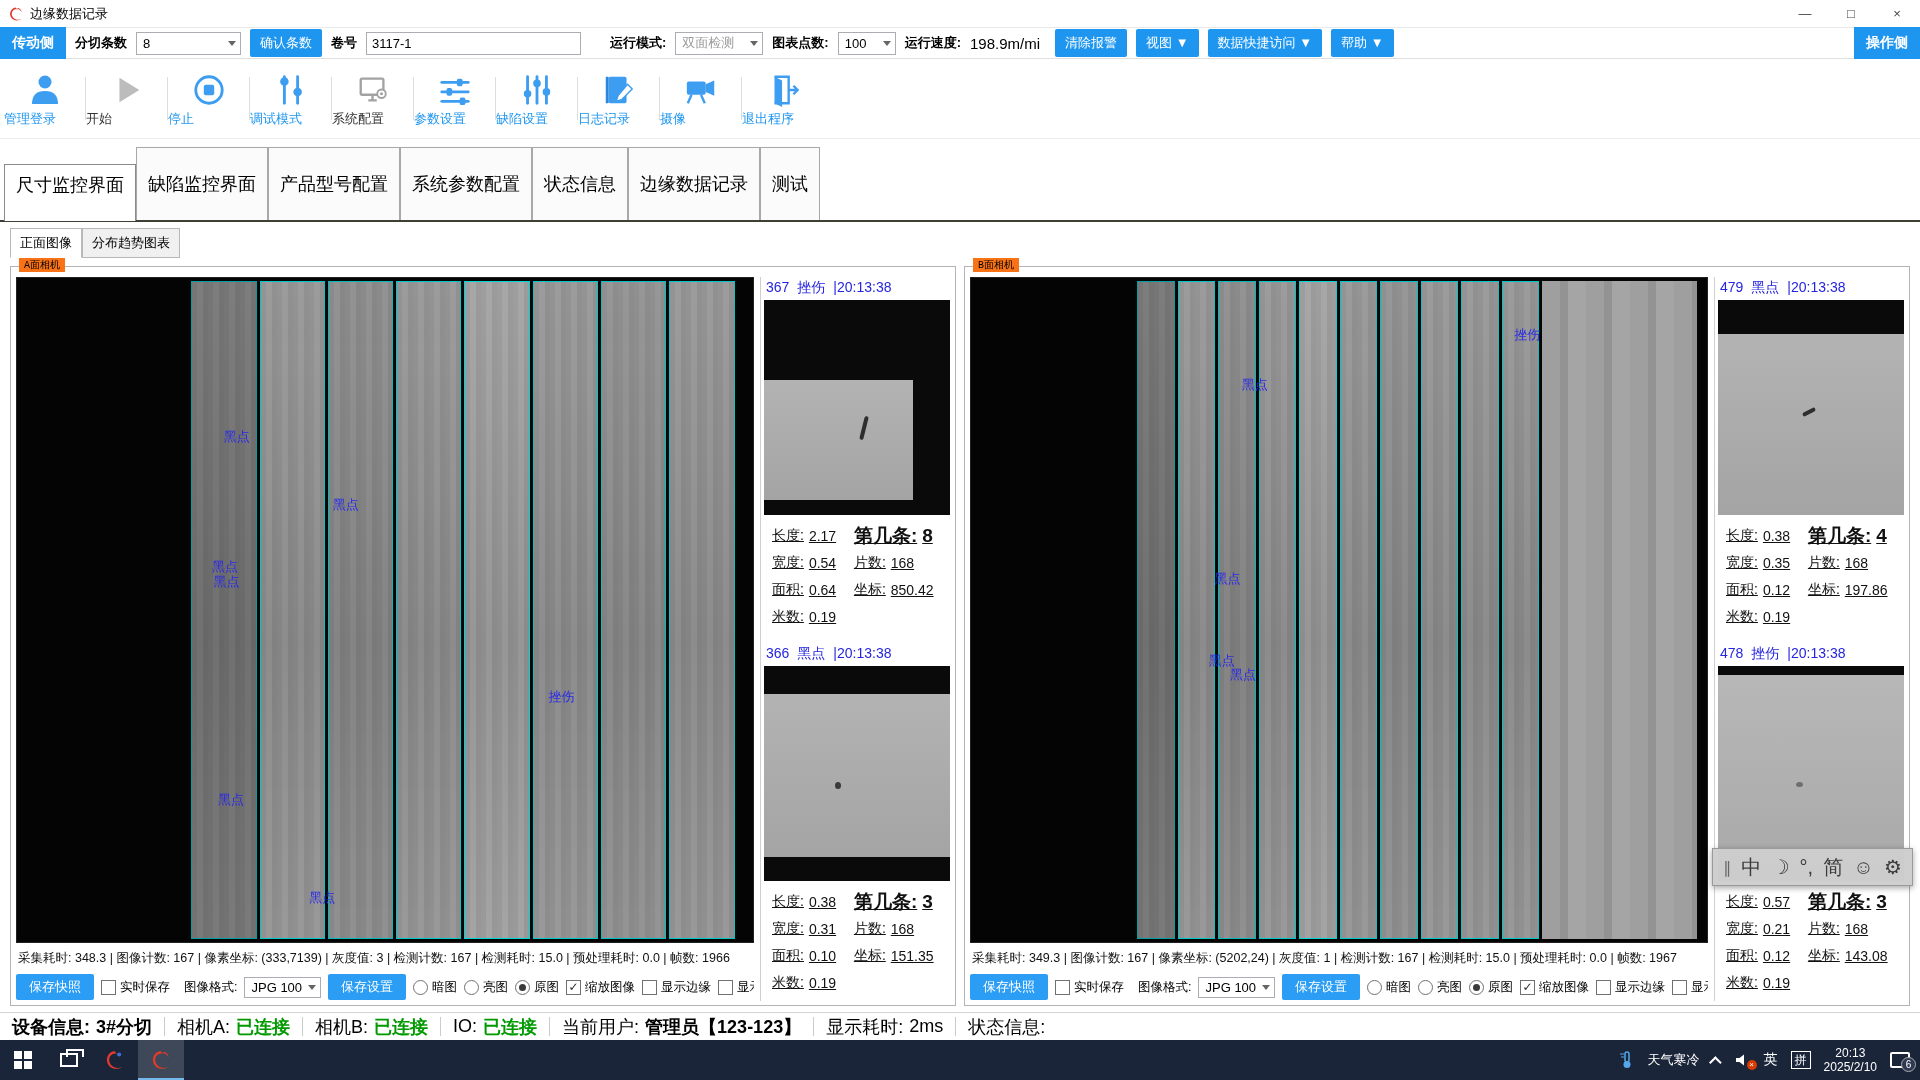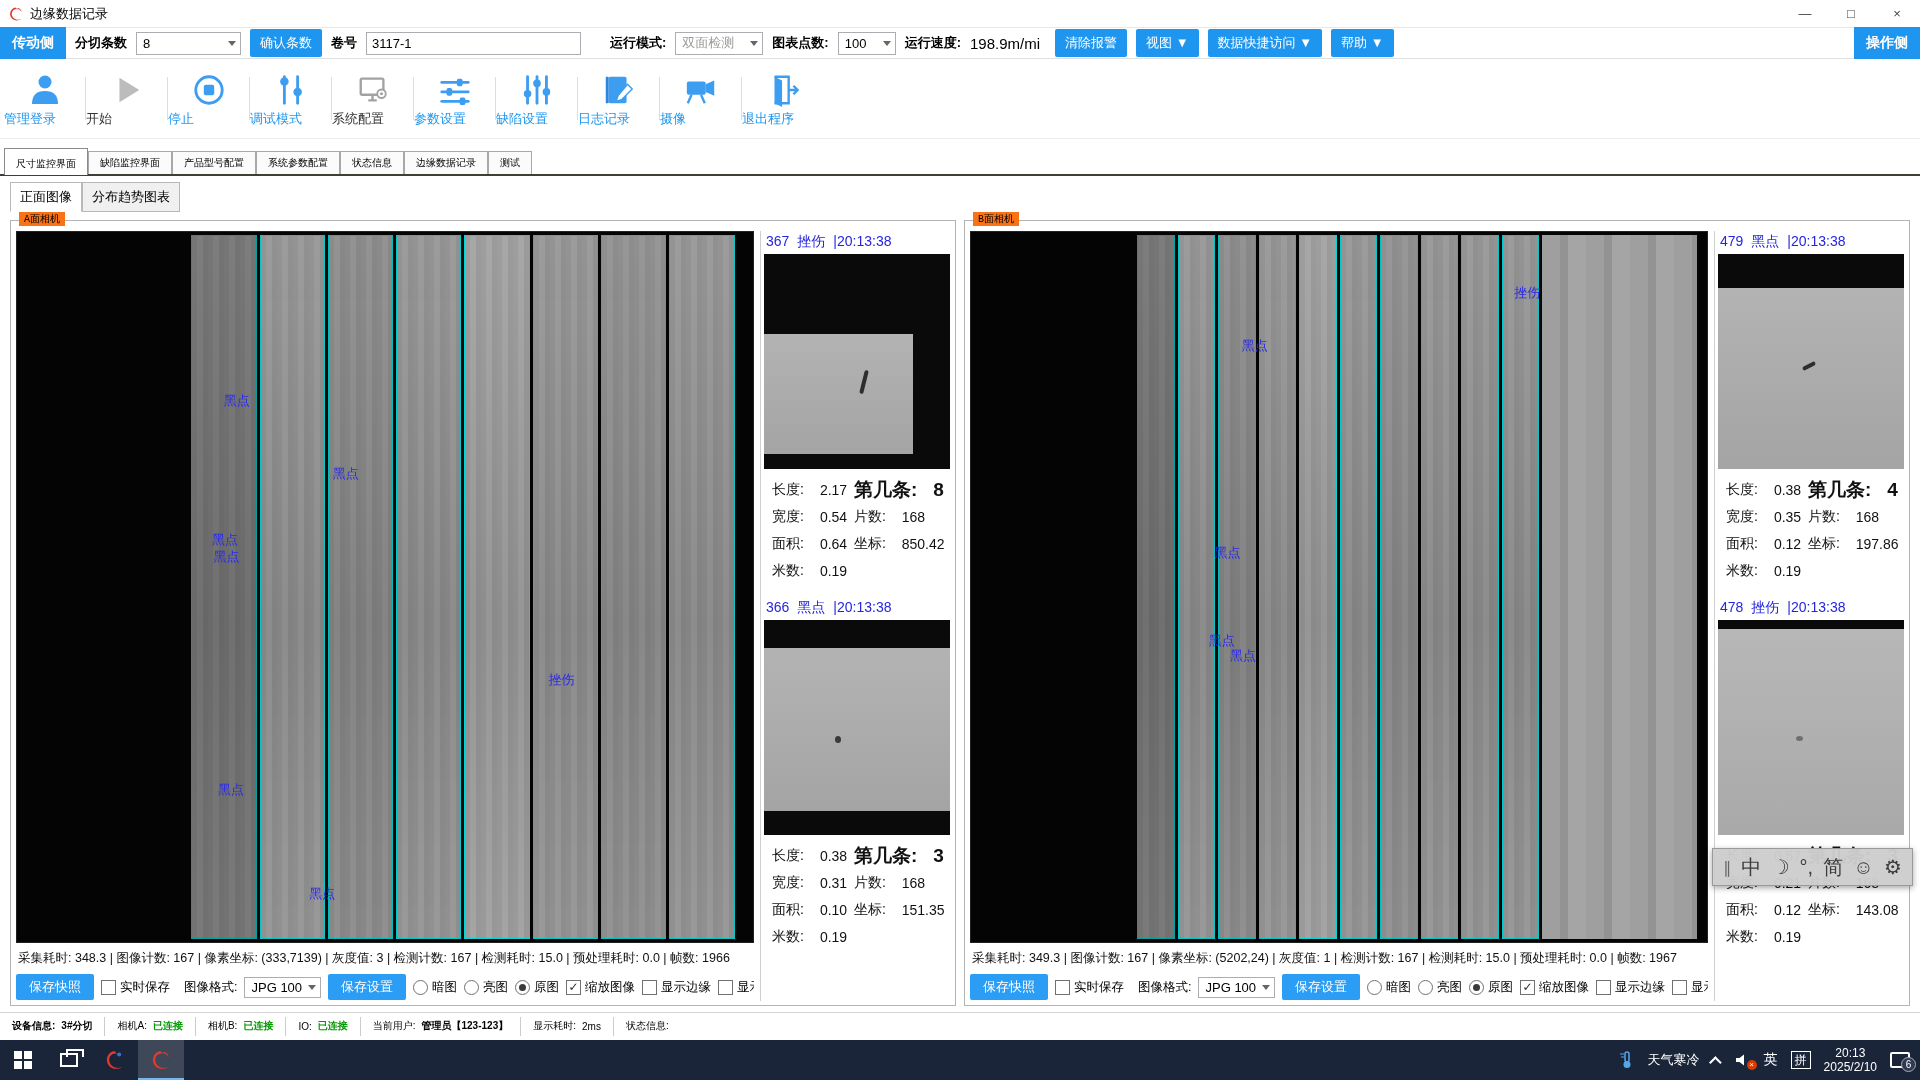--- a/index.html
+++ b/index.html
@@ -26,21 +26,21 @@
   
   .iconbar{height:80px;display:flex;align-items:stretch;background:#fff;border-bottom:1px solid #ececec;flex:0 0 auto;padding-left:4px;}
   .tool{width:82px;display:flex;flex-direction:column;justify-content:center;gap:3px;position:relative;cursor:pointer;}
   .tool:not(:last-child)::after{content:"";position:absolute;right:0;top:18px;bottom:18px;width:1px;background:#ddd;}
   .tool-icon{height:38px;display:flex;align-items:flex-end;justify-content:center;}
   .tool-label{font-size:13px;color:#1e96f0;}
   .tool.disabled .tool-label{color:#333;}
 
   
   .tabs{display:flex;align-items:flex-end;padding:8px 0 0 4px;border-bottom:2px solid #3f3f35;background:#fff;flex:0 0 auto;}
-  .tab{font-size:10px;color:#000;padding:4px 11px;border:1px solid #a8a8a8;border-bottom:none;background:#fbfbfb;cursor:pointer;white-space:nowrap;}
+  .tab{font-size:18px;color:#000;padding:24px 11px;border:1px solid #a8a8a8;border-bottom:none;background:#fbfbfb;cursor:pointer;white-space:nowrap;}
   .tab.active{background:#fff;padding-top:8px;position:relative;top:1px;border-color:#8a8a8a;}
   .subtabs{display:flex;align-items:flex-end;padding:6px 0 0 10px;background:#fff;flex:0 0 auto;}
   .subtab{font-size:13px;padding:5px 9px;border:1px solid #b8b8b8;background:#f0f0f0;cursor:pointer;}
   .subtab.active{background:#fff;border-bottom-color:#fff;}
 
   
   .content{flex:1;display:flex;gap:8px;padding:8px 10px 6px 10px;background:#fff;min-height:0;}
   .panel{position:relative;flex:1;border:1px solid #b4b4b4;display:grid;grid-template-columns:1fr 190px;grid-template-rows:1fr 22px 28px;gap:4px 6px;padding:10px 5px 4px 5px;min-width:0;}
   .panel-caption{position:absolute;top:-9px;left:8px;background:#f97316;padding:0 5px;font-size:10px;color:#000;font-family:Liberation Mono, monospace;}
   .cam-image{grid-row:1;grid-column:1;position:relative;background:#040404;overflow:hidden;border:1px solid #222;}
@@ -64,35 +64,35 @@
   .thumb-a1 .thumb-gray{left:0;bottom:7%;width:80%;height:56%;}
   .thumb-a2 .thumb-gray{left:0;right:0;top:13%;height:76%;}
   .thumb-b1 .thumb-gray{left:0;right:0;top:16%;height:84%;}
   .thumb-b2 .thumb-gray{left:0;right:0;top:4%;height:96%;background:linear-gradient(180deg,#b7b7b7,#a9a9a9);}
   .thumb-mark{position:absolute;background:#2e2e2e;}
   .thumb-a1 .thumb-mark{left:66%;top:30%;width:4px;height:24px;transform:rotate(14deg);border-radius:2px;}
   .thumb-a2 .thumb-mark{left:38%;top:54%;width:6px;height:7px;border-radius:50%;background:#3a3a3a;}
   .thumb-b1 .thumb-mark{left:45%;top:42%;width:14px;height:4px;transform:rotate(-28deg);border-radius:2px;}
   .thumb-b2 .thumb-mark{left:42%;top:52%;width:7px;height:5px;border-radius:50%;background:#6e6e6e;}
   .card-stats{display:grid;grid-template-columns:46% 54%;padding:7px 0 0 8px;font-size:14px;color:#111;}
-  .scell{height:27px;display:flex;align-items:center;gap:16px;}
+  .scell{height:27px;display:flex;align-items:center;gap:5px;text-decoration:underline;}
   .scell.strip-cell{font-weight:bold;font-size:19px;}
 
   .statline{grid-row:2;grid-column:1;font-size:12.5px;color:#111;display:flex;align-items:center;white-space:nowrap;overflow:hidden;padding-left:2px;}
   .controls{grid-row:3;grid-column:1;display:flex;align-items:center;gap:7px;font-size:12.5px;white-space:nowrap;overflow:hidden;}
   .btn.small{padding:4px 13px;background:#2b9df4;}
   .ctl{display:inline-flex;align-items:center;gap:4px;cursor:pointer;}
   .chk{width:15px;height:15px;border:1px solid #707070;background:#fff;display:inline-flex;align-items:center;justify-content:center;font-size:12px;color:#2b2b2b;}
   .chk.checked::after{content:"✓";font-weight:bold;}
   .radio{width:15px;height:15px;border:1px solid #707070;border-radius:50%;background:#fff;display:inline-block;position:relative;}
   .radio.checked::after{content:"";position:absolute;left:3px;top:3px;width:7px;height:7px;border-radius:50%;background:#3a3a3a;}
   .sep-v{width:1px;height:16px;background:#999;}
 
   
-  .statusbar{height:28px;display:flex;align-items:center;background:#fff;border-top:1px solid #d4d4d4;font-size:10px;flex:0 0 auto;}
+  .statusbar{height:28px;display:flex;align-items:center;background:#fff;border-top:1px solid #d4d4d4;font-size:18px;flex:0 0 auto;}
   .seg{padding:0 12px;display:flex;align-items:center;gap:6px;height:70%;border-right:1px solid #ccc;}
   .seg b{font-weight:bold;color:#000;}
   .green{color:#009900;font-weight:bold;}
 
   
   .taskbar{height:40px;background:#1b2539;display:flex;align-items:stretch;color:#fff;flex:0 0 auto;}
   .tk-btn{width:46px;display:flex;align-items:center;justify-content:center;cursor:pointer;}
   .tk-btn.active-app{background:rgba(255,255,255,.16);box-shadow:inset 0 -2px 0 #76b9ed;}
   .start-grid{display:grid;grid-template-columns:8px 8px;grid-template-rows:8px 8px;gap:2px;}
   .start-grid span{background:#fff;}

